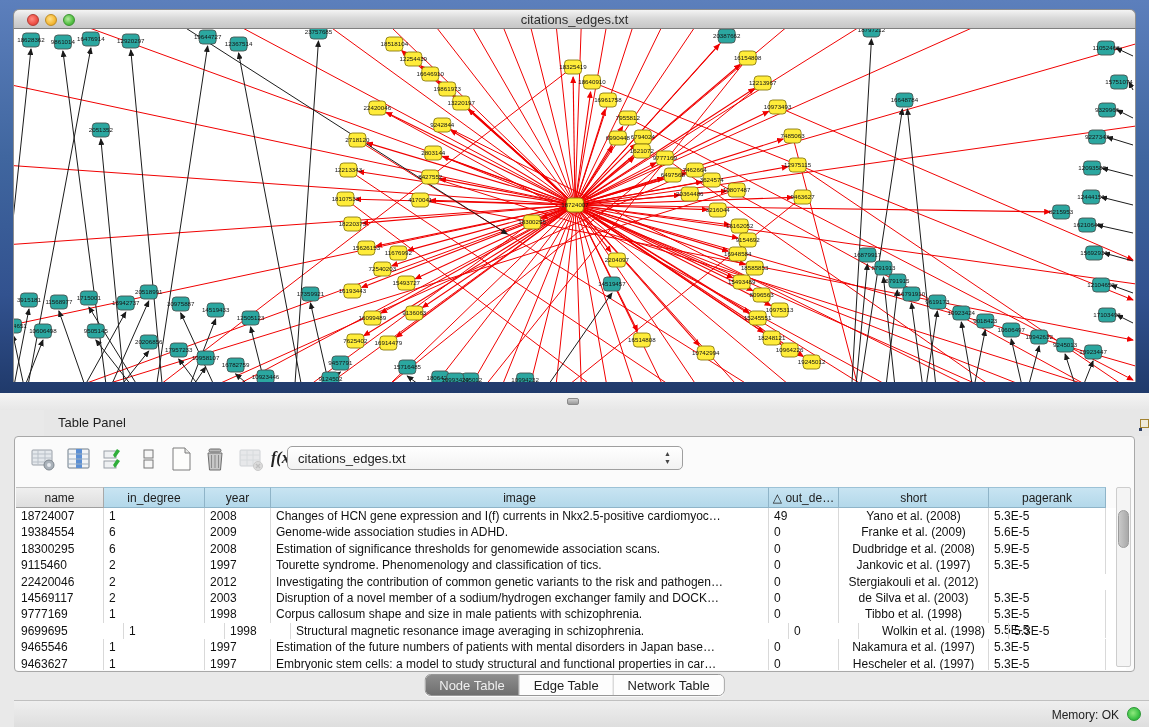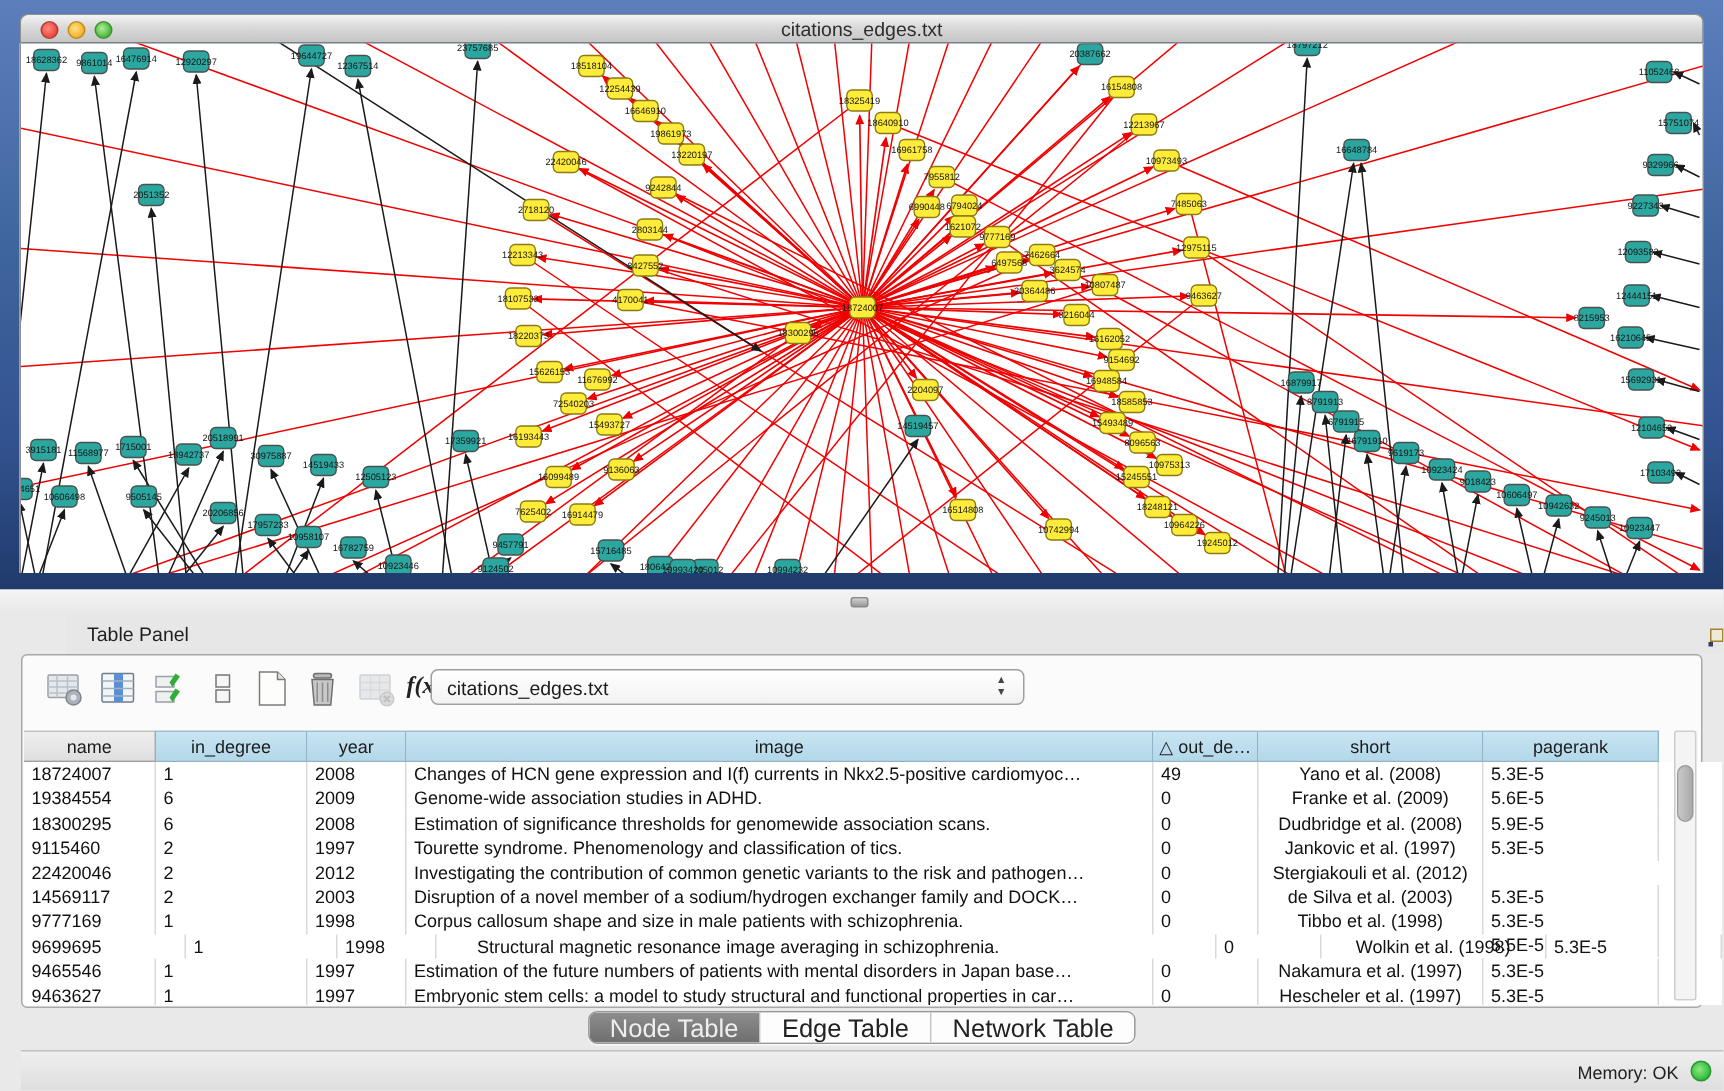--- a/index.html
+++ b/index.html
@@ -69,21 +69,21 @@
   .vscroll { position:absolute; right:3px; top:50px; bottom:4px; width:15px;
     background:#f4f4f4; border:1px solid #cdcdcd; border-radius:2px; }
   .vthumb { position:absolute; left:1px; right:1px; top:22px; height:38px;
     background:linear-gradient(90deg,#c9c9c9,#a9a9a9); border-radius:7px; border:1px solid #9b9b9b; cursor:grab; }
 
   
   .tabbar { position:absolute; left:0; top:672px; width:1149px; height:28px; }
   .segmented { position:absolute; left:50%; top:2px; transform:translateX(-50%);
     display:flex; height:22px; border:1px solid #979797; border-radius:6px; overflow:hidden;
     background:#fff; box-shadow:0 1px 0 rgba(255,255,255,.7); }
-  .seg { padding:0 14px; font-size:17px; line-height:21px; color:#222; background:#fdfdfd;
+  .seg { padding:0 14px; font-size:13px; line-height:21px; color:#222; background:#fdfdfd;
     border-right:1px solid #bdbdbd; cursor:pointer; }
   .seg:last-child { border-right:none; }
   .seg.active { background:linear-gradient(180deg,#8d8d8d,#6f6f6f); color:#efefef; }
 
   
   .statusbar { position:absolute; left:14px; top:700px; width:1149px; height:27px;
     background:linear-gradient(180deg,#efefef,#dedede); border-top:1px solid #c0c0c0; }
   .mem-label { position:absolute; right:44px; top:7px; font-size:12px; color:#222; }
   .mem-dot { position:absolute; right:22px; top:6px; width:14px; height:14px; border-radius:50%;
     background:radial-gradient(circle at 5px 5px,#8fe87e,#36bf41 65%,#27a234); border:1px solid #2a9634; }
@@ -909,21 +909,21 @@
           <div class="td" style="width: 66px;">1998</div>
           <div class="td" style="width: 498px;">Corpus callosum shape and size in male patients with schizophrenia.</div>
           <div class="td" style="width: 70px;">0</div>
           <div class="td c" style="width: 150px;">Tibbo et al. (1998)</div>
           <div class="td" style="width: 117px;">5.3E-5</div>
         </div>
         <div class="tr">
           <div class="td" style="width: 108px;">9699695</div>
           <div class="td" style="width: 101px;">1</div>
           <div class="td" style="width: 66px;">1998</div>
-          <div class="td" style="width: 498px; margin-left: 22px;">Structural magnetic resonance image averaging in schizophrenia.</div>
+          <div class="td" style="width: 498px;">Structural magnetic resonance image averaging in schizophrenia.</div>
           <div class="td" style="width: 70px;">0</div>
           <div class="td c" style="width: 150px;">Wolkin et al. (1998)</div>
           <div class="td" style="width: 117px;">5.3E-5</div>
         </div>
         <div class="tr">
           <div class="td" style="width: 88px;">9465546</div>
           <div class="td" style="width: 101px;">1</div>
           <div class="td" style="width: 66px;">1997</div>
           <div class="td" style="width: 498px;">Estimation of the future numbers of patients with mental disorders in Japan base…</div>
           <div class="td" style="width: 70px;">0</div>

